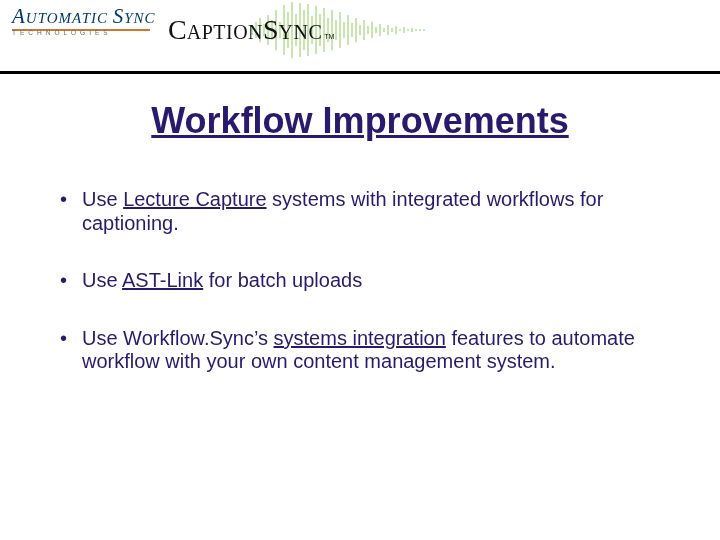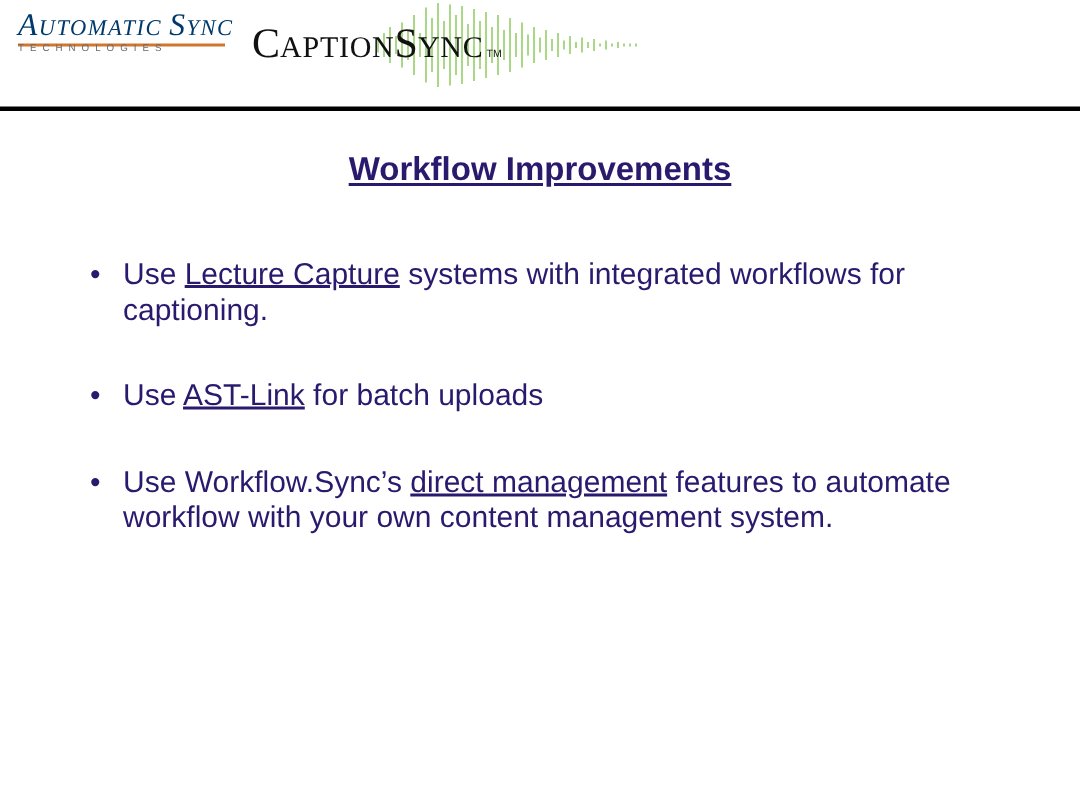--- a/index.html
+++ b/index.html
@@ -17,21 +17,21 @@
   .waveform svg { width: 100%; height: 100%; }
 
   .logo-cs { position: absolute; left: 168px; top: 14px; display: flex; align-items: baseline; }
   .logo-cs .big { font-family: Georgia, 'Times New Roman', serif; font-size: 28px; color: #111; }
   .logo-cs .word { font-family: Georgia, 'Times New Roman', serif; font-size: 20px; color: #111; letter-spacing: 0.5px; }
   .logo-cs .tm { font-size: 7px; vertical-align: super; margin-left: 2px; color: #111; }
 
   .header-rule { position: absolute; left: 0; right: 0; bottom: 0; height: 3px; background: #000; }
 
   .title { text-align: center; margin-top: 26px; }
-  .title h1 { display: inline-block; color: #2a1a6e; font-size: 22px; font-weight: bold; text-decoration: underline; font-family: Arial, Helvetica, sans-serif; }
+  .title h1 { display: inline-block; color: #2a1a6e; font-size: 36px; font-weight: bold; text-decoration: underline; font-family: Arial, Helvetica, sans-serif; }
 
   .content { margin: 46px 54px 0 54px; color: #2a1a6e; font-size: 20px; line-height: 1.18; }
   .content ul { list-style: none; }
   .content li { position: relative; padding-left: 28px; margin-bottom: 34px; }
   .content li::before { content: "•"; position: absolute; left: 6px; top: 0; color: #2a1a6e; font-size: 20px; }
   .link { text-decoration: underline; color: #2a1a6e; }
 
   .footer { position: absolute; bottom: 28px; width: 100%; text-align: center; font-size: 11px; color: #333; }
 </style>
 </head>
@@ -109,17 +109,17 @@
   </div>
 
   <div class="title">
     <h1>Workflow Improvements</h1>
   </div>
 
   <div class="content">
     <ul>
       <li><span>Use </span><span class="link">Lecture Capture</span><span> systems with integrated workflows for captioning.</span></li>
       <li><span>Use </span><span class="link">AST-Link</span><span> for batch uploads</span></li>
-      <li><span>Use Workflow.Sync’s </span><span class="link">direct management</span><span> features to automate workflow with your own content management system.</span></li>
+      <li><span>Use Workflow.Sync’s </span><span class="link">systems integration</span><span> features to automate workflow with your own content management system.</span></li>
     </ul>
   </div>
 
 </div>
 
 </body></html>

